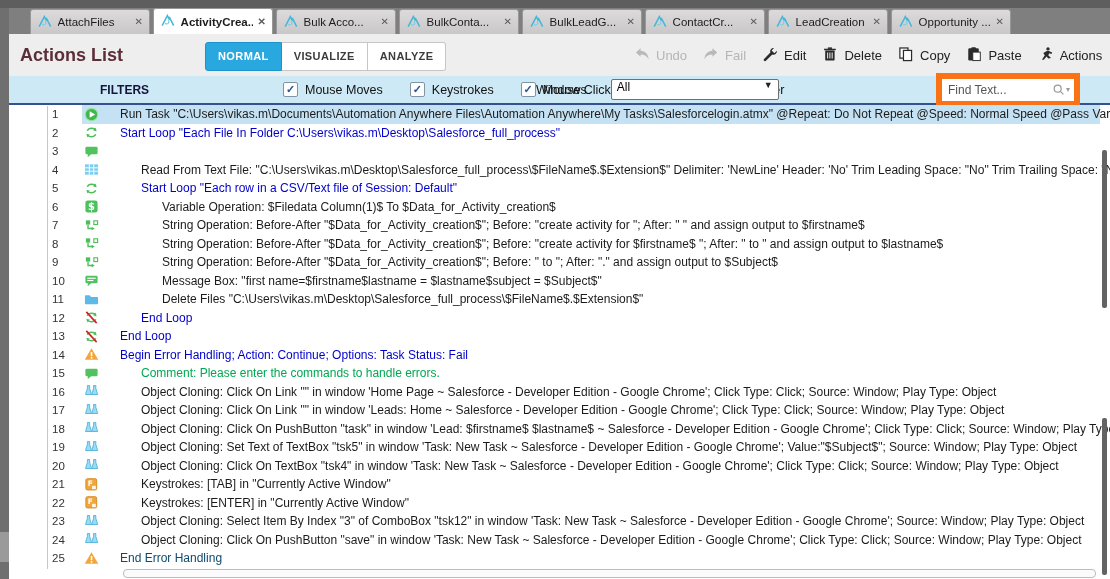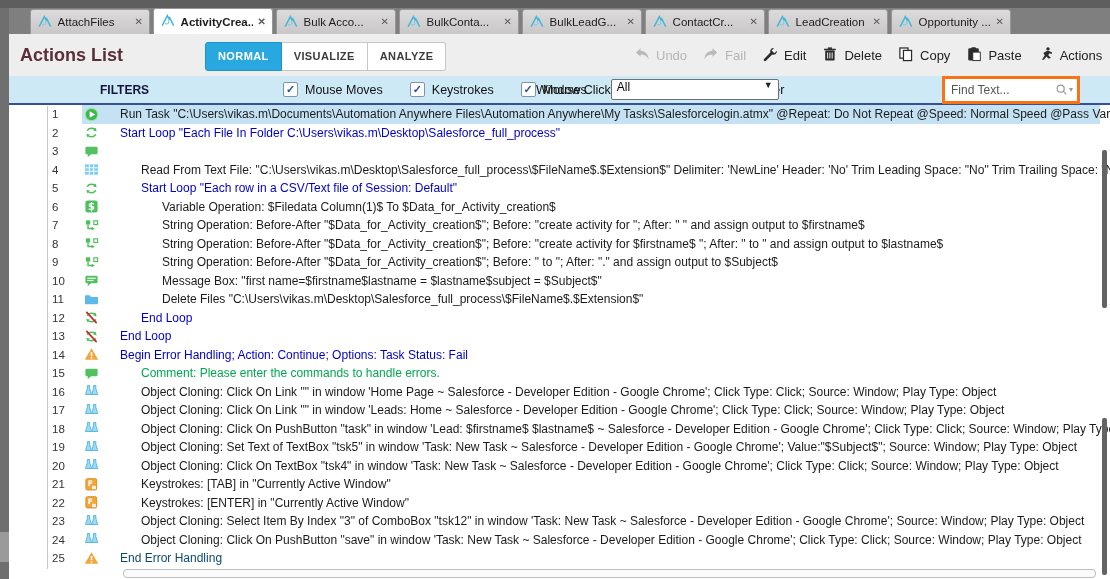--- a/index.html
+++ b/index.html
@@ -35,21 +35,21 @@
   .filters-label{position:absolute;left:100px;font-size:12px;font-weight:bold;color:#14143c;}
   .filter-items{position:absolute;left:283px;display:flex;gap:27px;align-items:center;}
   .filter-item{display:flex;align-items:center;gap:7px;font-size:12.5px;color:#111;}
   .cb{width:13px;height:13px;background:#fff;border:1px solid #8295a5;border-radius:2px;
     display:inline-flex;align-items:center;justify-content:center;font-size:11px;color:#2b579a;font-weight:bold;line-height:11px;}
   .windows-wrap{position:absolute;left:536px;display:flex;align-items:center;gap:24px;font-size:12.5px;color:#111;}
   .dropdown{width:168px;height:21px;box-sizing:border-box;background:#fff;border:1px solid #707070;border-radius:2px;
     display:flex;align-items:flex-start;font-size:12px;color:#000;padding-left:5px;}
   .dropdown .dd-arrow{margin-left:auto;font-size:9px;color:#222;padding-right:5px;}
   .find-wrap{position:absolute;right:30px;display:flex;align-items:center;background:#fff;height:22px;width:132px;
-    border:3px solid #f97316;}
+    border:6px solid #f97316;}
   .find-input{border:none;outline:none;flex:1;height:18px;font-size:12px;color:#444;padding-left:6px;width:90px;
     font-family:"Liberation Sans",sans-serif;}
   .find-input::placeholder{color:#555;}
   .find-icon{display:flex;align-items:center;padding-right:4px;color:#9a9a9a;font-size:8px;}
   
   .list{position:absolute;left:0;top:105px;width:1110px;height:474px;background:#fff;overflow:hidden;}
   .numline{position:absolute;left:47px;top:1px;width:1px;height:463px;background:#c8c8c8;}
   .row{position:relative;height:18.5px;line-height:18.5px;font-size:12px;white-space:nowrap;}
   .row .sel-bg{position:absolute;left:82px;right:10px;top:0;bottom:0;background:#c5e2f4;}
   .row .num{position:absolute;left:52px;color:#333;font-size:11.5px;}

